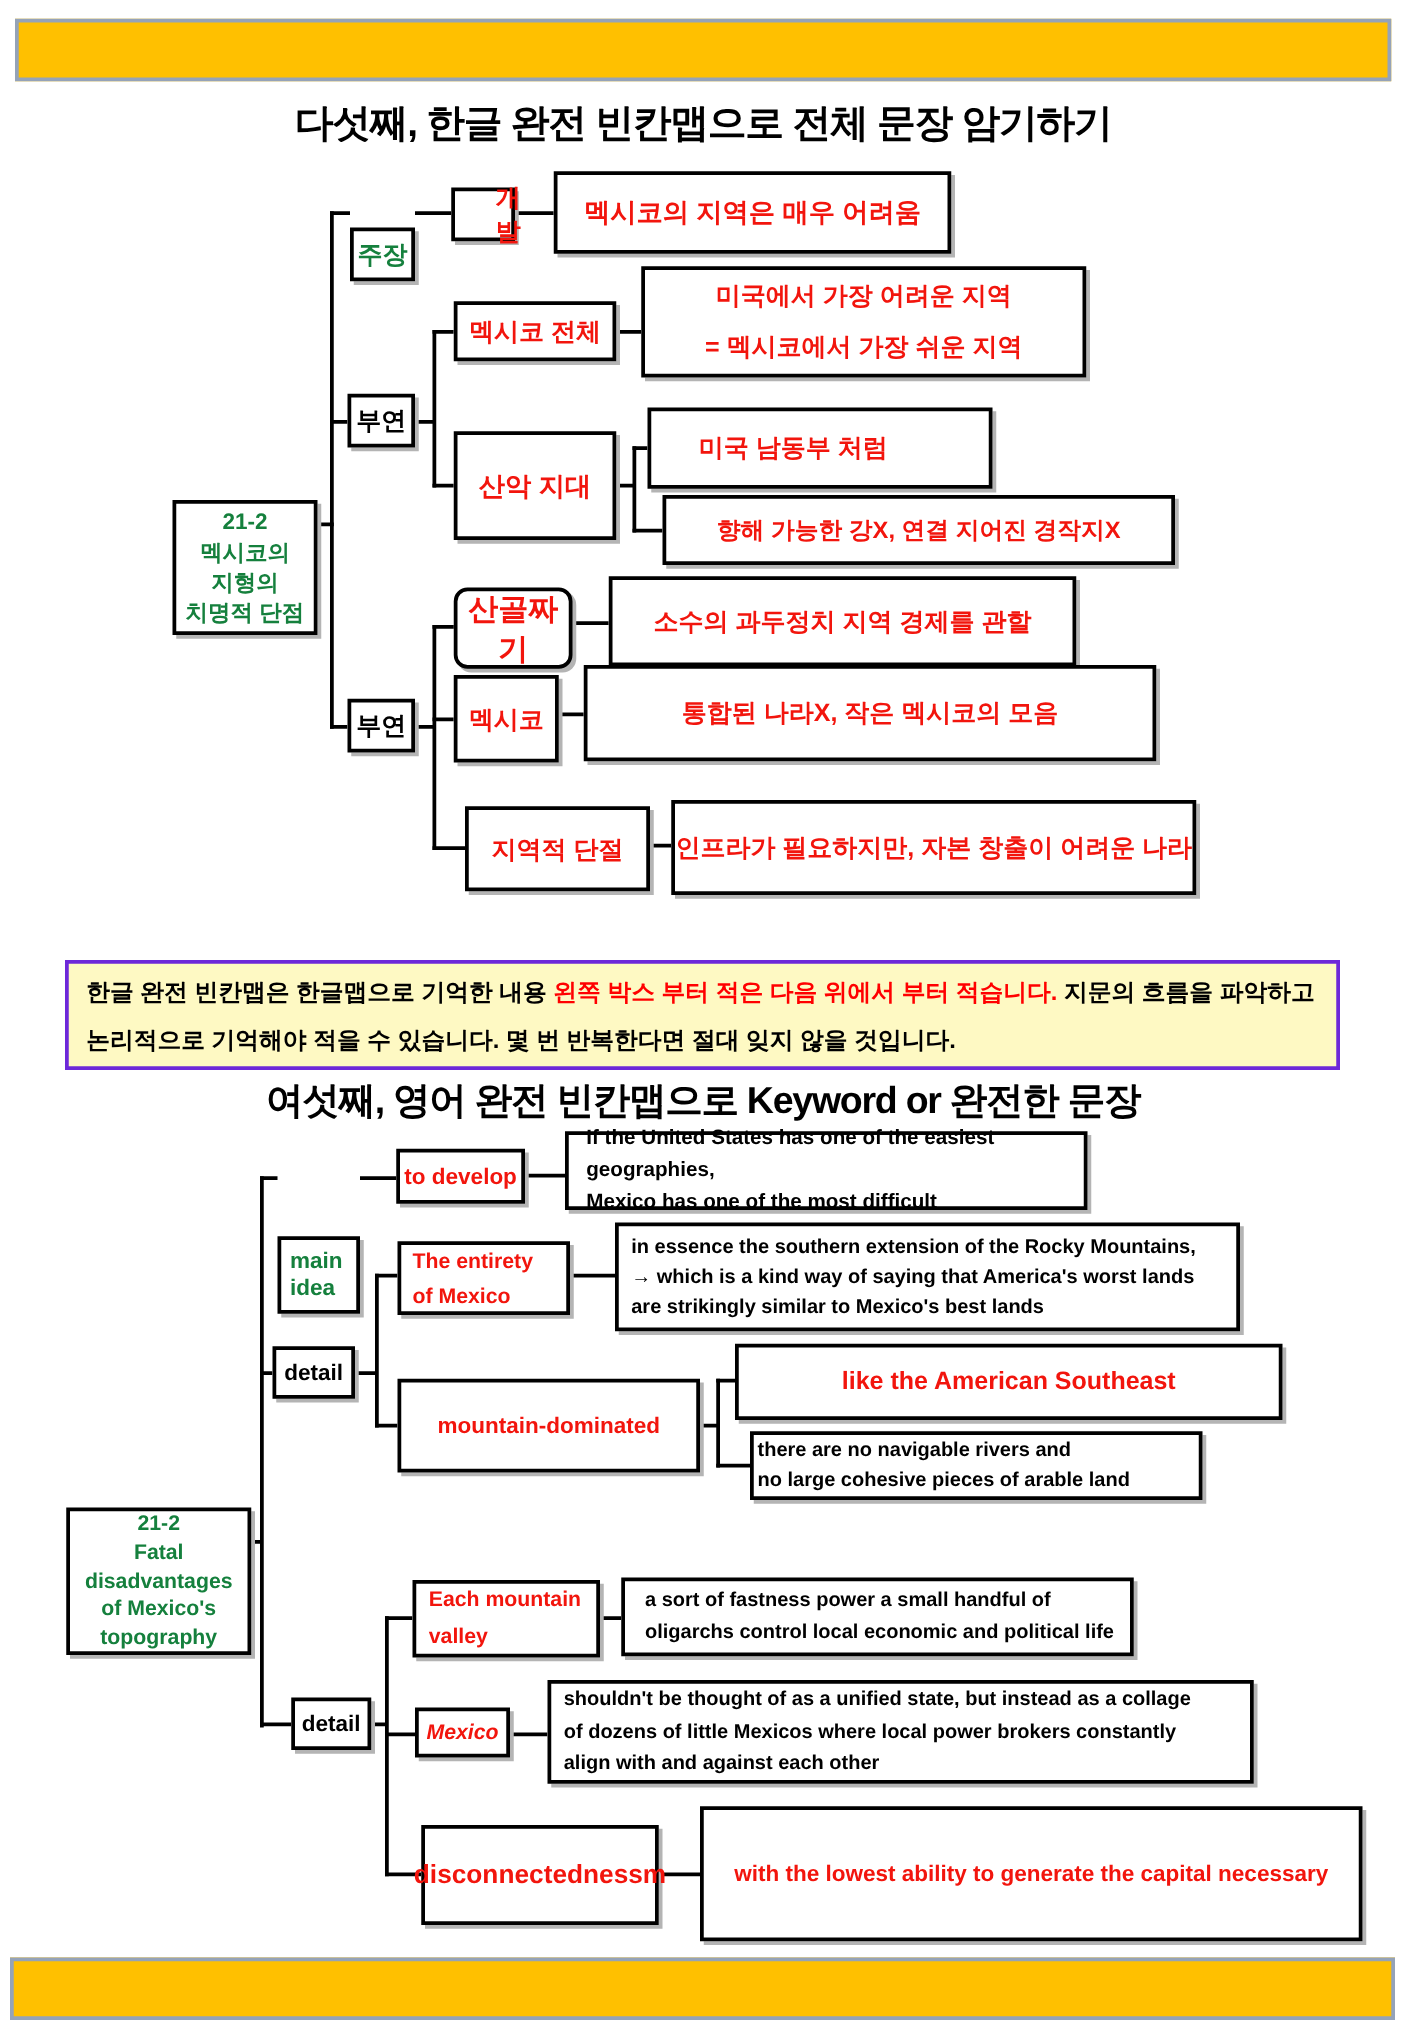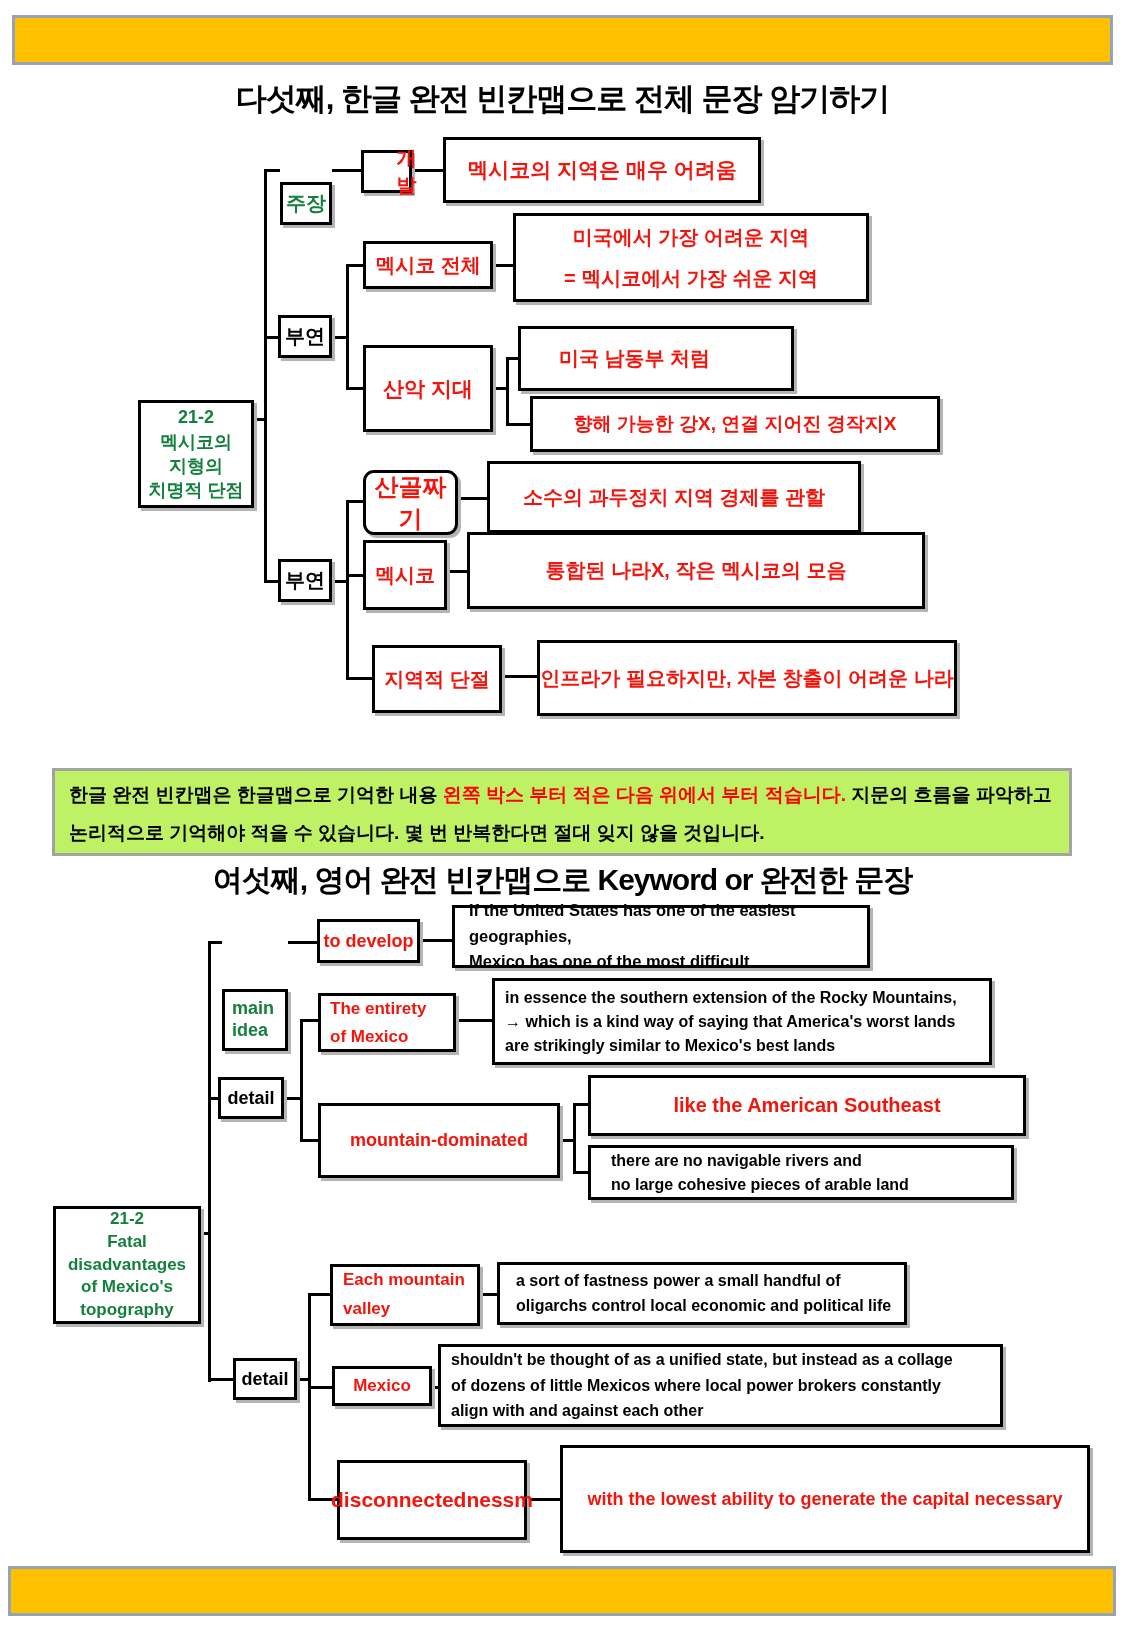--- a/index.html
+++ b/index.html
@@ -10,21 +10,21 @@
          font-weight:800;font-size:31px;letter-spacing:-1px;}
   .box{position:absolute;box-sizing:border-box;background:#fff;border:3px solid #000;
        display:flex;align-items:center;justify-content:center;text-align:center;
        white-space:pre-line;box-shadow:3px 3px 0 #b4b4b4;}
   .red-print{color:#15803d;font-weight:800;margin-top:32px;}
   .black-print{color:#000;font-weight:800;}
   .hw{color:#f2150d;font-weight:600;}
   .eng{color:#000;font-weight:700;text-align:left;justify-content:flex-start;}
   .left{justify-content:flex-start;text-align:left;}
   .ln{position:absolute;background:#000;}
-  .note{position:absolute;box-sizing:border-box;background:#bef264;border:3px solid #a3a3a3;
+  .note{position:absolute;box-sizing:border-box;background:#fef9c3;border:3px solid #6d28d9;
         color:#000;font-weight:700;font-size:19px;line-height:38px;padding:5px 14px;}
   .note .hl{color:#ff0000;}
 </style>
 </head>
 <body>
 
 <div class="page">
 
   <div class="banner" style="left:12px;top:15px;width:1101px;height:50px;"></div>
   <div class="banner" style="left:8px;top:1566px;width:1108px;height:50px;"></div>
@@ -68,21 +68,21 @@
   <div class="box hw" style="left:513px;top:213px;width:356px;height:89px;font-size:20px;line-height:41px;">미국에서 가장 어려운 지역
 = 멕시코에서 가장 쉬운 지역</div>
   <div class="box hw" style="left:363px;top:345px;width:130px;height:87px;font-size:21px;">산악 지대</div>
   <div class="box hw left" style="left:518px;top:326px;width:276px;height:65px;font-size:20px;padding-left:38px;">미국 남동부 처럼</div>
   <div class="box hw" style="left:530px;top:396px;width:410px;height:56px;font-size:19px;">향해 가능한 강X, 연결 지어진 경작지X</div>
   <div class="box black-print" style="left:278px;top:559px;width:54px;height:43px;font-size:20px;">부연</div>
   <div class="box hw" style="left:363px;top:470px;width:95px;height:65px;font-size:24px;border-radius:11px;">산골짜기</div>
   <div class="box hw" style="left:487px;top:461px;width:374px;height:72px;font-size:20px;">소수의 과두정치 지역 경제를 관할</div>
   <div class="box hw" style="left:363px;top:540px;width:84px;height:70px;font-size:20px;">멕시코</div>
   <div class="box hw" style="left:467px;top:532px;width:458px;height:77px;font-size:20px;">통합된 나라X, 작은 멕시코의 모음</div>
-  <div class="box hw" style="left:372px;top:645px;width:130px;height:68px;font-size:20px;">지역적 단절</div>
+  <div class="box hw" style="left:372px;top:645px;width:148px;height:68px;font-size:20px;">지역적 단절</div>
   <div class="box hw" style="left:537px;top:640px;width:420px;height:76px;font-size:20px;">인프라가 필요하지만, 자본 창출이 어려운 나라</div>
 
   <div class="note" style="left:52px;top:768px;width:1020px;height:88px;">
     <span>한글 완전 빈칸맵은  한글맵으로 기억한 내용 </span><span class="hl">왼쪽 박스 부터  적은 다음 위에서 부터 적습니다.</span><span> 지문의 흐름을 파악하고 논리적으로 기억해야 적을 수 있습니다. 몇 번 반복한다면 절대 잊지 않을 것입니다.</span>
   </div>
 
   <div class="title" style="top:860px;font-size:30px;">여섯째, 영어 완전 빈칸맵으로 Keyword or 완전한 문장</div>
 
   <div class="ln" style="left:208px;top:941px;width:3px;height:441px;"></div>
   <div class="ln" style="left:201px;top:1232px;width:8px;height:3px;"></div>
@@ -120,27 +120,27 @@
   <div class="box eng" style="left:452px;top:905px;width:418px;height:63px;font-size:16.5px;line-height:1.55;padding-left:14px;">If the United States has one of the easiest geographies,
 Mexico has one of the most difficult</div>
   <div class="box black-print" style="left:218px;top:1077px;width:66px;height:42px;font-size:18px;">detail</div>
   <div class="box hw left" style="left:318px;top:993px;width:138px;height:59px;font-size:17px;line-height:1.6;padding-left:9px;">The entirety
 of Mexico</div>
   <div class="box eng" style="left:492px;top:978px;width:500px;height:87px;font-size:16px;line-height:1.5;padding-left:10px;">in essence the southern extension of the Rocky Mountains,
 → which is a kind way of saying that America's worst lands
 are strikingly similar to Mexico's best lands</div>
   <div class="box hw" style="left:318px;top:1103px;width:242px;height:75px;font-size:18px;">mountain-dominated</div>
   <div class="box hw" style="left:588px;top:1075px;width:438px;height:61px;font-size:20px;">like the American Southeast</div>
-  <div class="box eng" style="left:588px;top:1145px;width:426px;height:55px;font-size:16px;line-height:1.5;padding-left:20px;">there are no navigable rivers and
+  <div class="box eng" style="left:600px;top:1145px;width:362px;height:55px;font-size:16px;line-height:1.5;padding-left:3px;">there are no navigable rivers and
 no large cohesive pieces of arable land</div>
   <div class="box black-print" style="left:233px;top:1358px;width:64px;height:42px;font-size:18px;">detail</div>
   <div class="box hw left" style="left:330px;top:1264px;width:150px;height:62px;font-size:17px;line-height:1.7;padding-left:10px;">Each mountain
 valley</div>
   <div class="box eng" style="left:497px;top:1262px;width:410px;height:63px;font-size:16px;line-height:1.55;padding-left:16px;">a sort of fastness power a small handful of
 oligarchs control local economic and political life</div>
-  <div class="box hw" style="left:332px;top:1366px;width:100px;height:40px;font-size:17px;">Mexico</div>
+  <div class="box hw" style="left:332px;top:1366px;width:76px;height:40px;font-size:17px;font-style:italic;">Mexico</div>
   <div class="box eng" style="left:438px;top:1344px;width:565px;height:83px;font-size:16px;line-height:1.6;padding-left:10px;">shouldn't be thought of as a unified state, but instead as a collage
 of dozens of little Mexicos where local power brokers constantly
 align with and against each other</div>
   <div class="box hw" style="left:337px;top:1460px;width:190px;height:80px;font-size:21px;">disconnectednessm</div>
   <div class="box hw" style="left:560px;top:1445px;width:530px;height:108px;font-size:18px;">with the lowest ability to generate the capital necessary</div>
 
 </div>
 
 </body></html>

